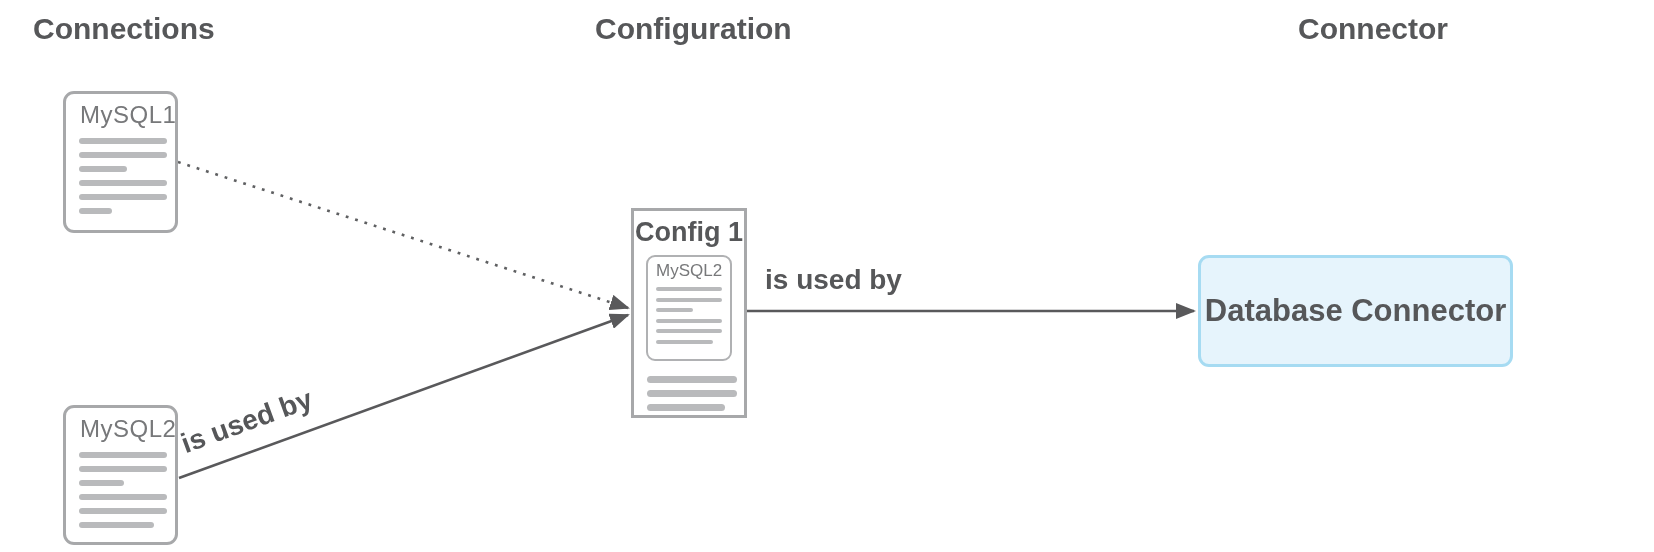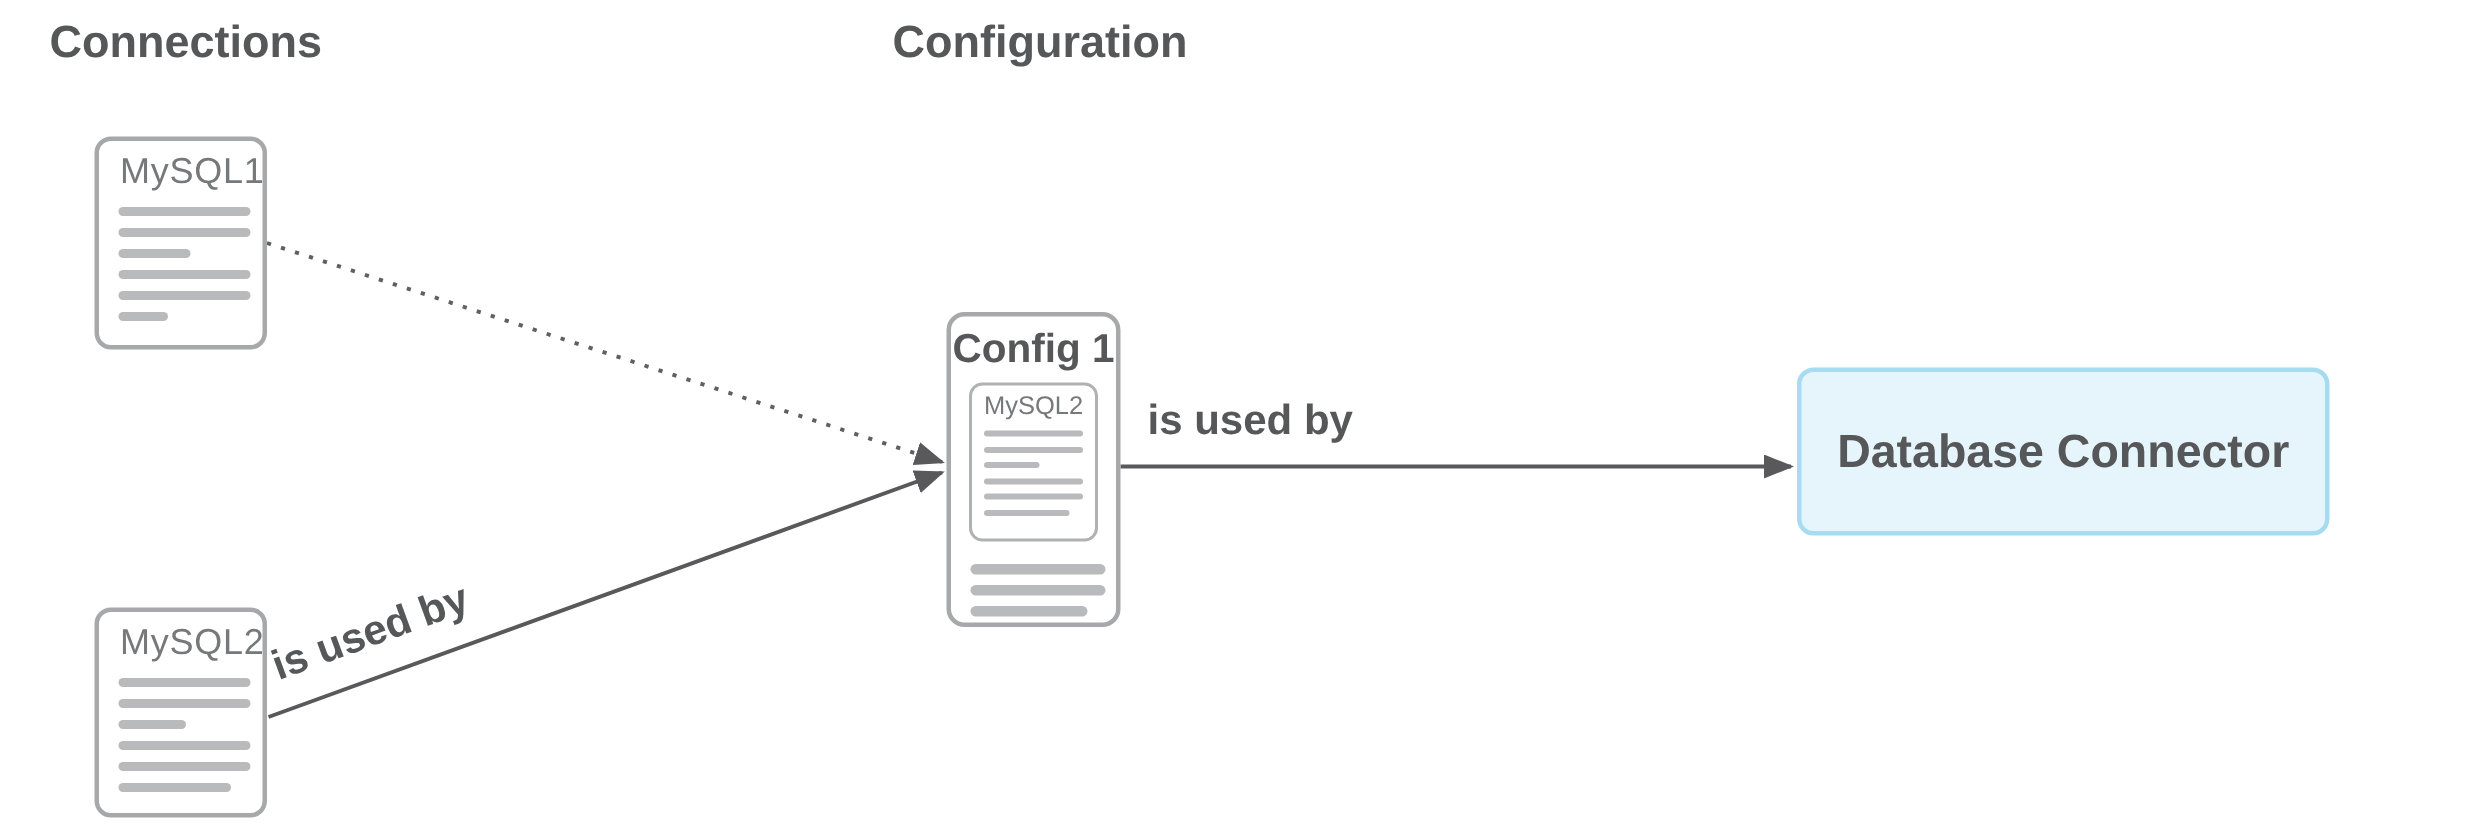--- a/index.html
+++ b/index.html
@@ -27,55 +27,56 @@
     border:3px solid var(--card-border);border-radius:11px;background:#fff;
     padding:8px 13px;
   }
   .doc-title{
     font-size:24px;color:var(--card-title);line-height:1.1;margin:0 0 10px 1px;
     white-space:nowrap;letter-spacing:.5px;
   }
   .bar{height:6px;border-radius:3px;background:var(--placeholder-line);margin-bottom:8px;}
   .config-card{
     position:absolute;box-sizing:border-box;left:631px;top:208px;width:116px;height:210px;
-    border:3px solid var(--card-border);border-radius:12px;background:#fff;padding:4px 0 0 0;
+    border:3px solid var(--card-border);border-radius:0;background:#fff;padding:4px 0 0 0;
   }
   .config-title{
     font-size:27px;font-weight:600;color:var(--header-text);text-align:center;
     margin:2px 0 7px 0;white-space:nowrap;
   }
   .inner-card{
     box-sizing:border-box;width:86px;height:106px;margin:0 auto;
     border:2px solid #b0b1b3;border-radius:9px;background:#fff;padding:4px 8px;
   }
   .inner-title{font-size:17px;color:var(--card-title);margin:0 0 6px 0;white-space:nowrap;}
   .bar-sm{height:4px;border-radius:2px;background:var(--placeholder-line);margin-bottom:6.5px;}
   .config-bottom{padding:15px 0 0 13px;}
   .bar-lg{height:7px;border-radius:3.5px;background:var(--placeholder-line);margin-bottom:7px;}
   .connector-box{
-    position:absolute;box-sizing:border-box;left:1198px;top:245px;width:355px;height:112px;
+    position:absolute;box-sizing:border-box;left:1198px;top:255px;width:315px;height:112px;
     background:var(--connector-fill);border:3px solid var(--connector-border);border-radius:11px;
     display:flex;align-items:center;justify-content:center;
     font-size:31px;font-weight:600;color:var(--header-text);white-space:nowrap;
   }
   .edge-label{
     position:absolute;font-size:28px;font-weight:600;color:var(--header-text);white-space:nowrap;
   }
   .edge-label.rotated{
     left:188px;top:428px;transform:rotate(-20deg);transform-origin:0 100%;
   }
   .edge-label.horizontal{left:765px;top:264px;}
 </style>
 </head>
 <body>
 
 <div class="canvas">
 
   <div class="col-header" style="left:33px;text-align:center;">Connections</div>
   <div class="col-header" style="left:595px;text-align:center;">Configuration</div>
+  <div class="col-header" style="left:1298px;">Connector</div>
 
   <svg class="edges" viewBox="0 0 1654 552">
     <defs>
       <marker id="arrowhead" markerUnits="userSpaceOnUse" markerWidth="20" markerHeight="16" viewBox="0 0 20 16" refX="18" refY="8" orient="auto">
         <path d="M0,0 L20,8 L0,16 Z" fill="#59595b"></path>
       </marker>
     </defs>
     <line x1="178" y1="162" x2="628" y2="308" stroke="#5f6062" stroke-width="2.6" stroke-dasharray="2.8 7" marker-end="url(#arrowhead)"></line>
     <line x1="179" y1="478" x2="628" y2="315" stroke="#59595b" stroke-width="2.6" marker-end="url(#arrowhead)"></line>
     <line x1="747" y1="311" x2="1194" y2="311" stroke="#59595b" stroke-width="2.6" marker-end="url(#arrowhead)"></line>

